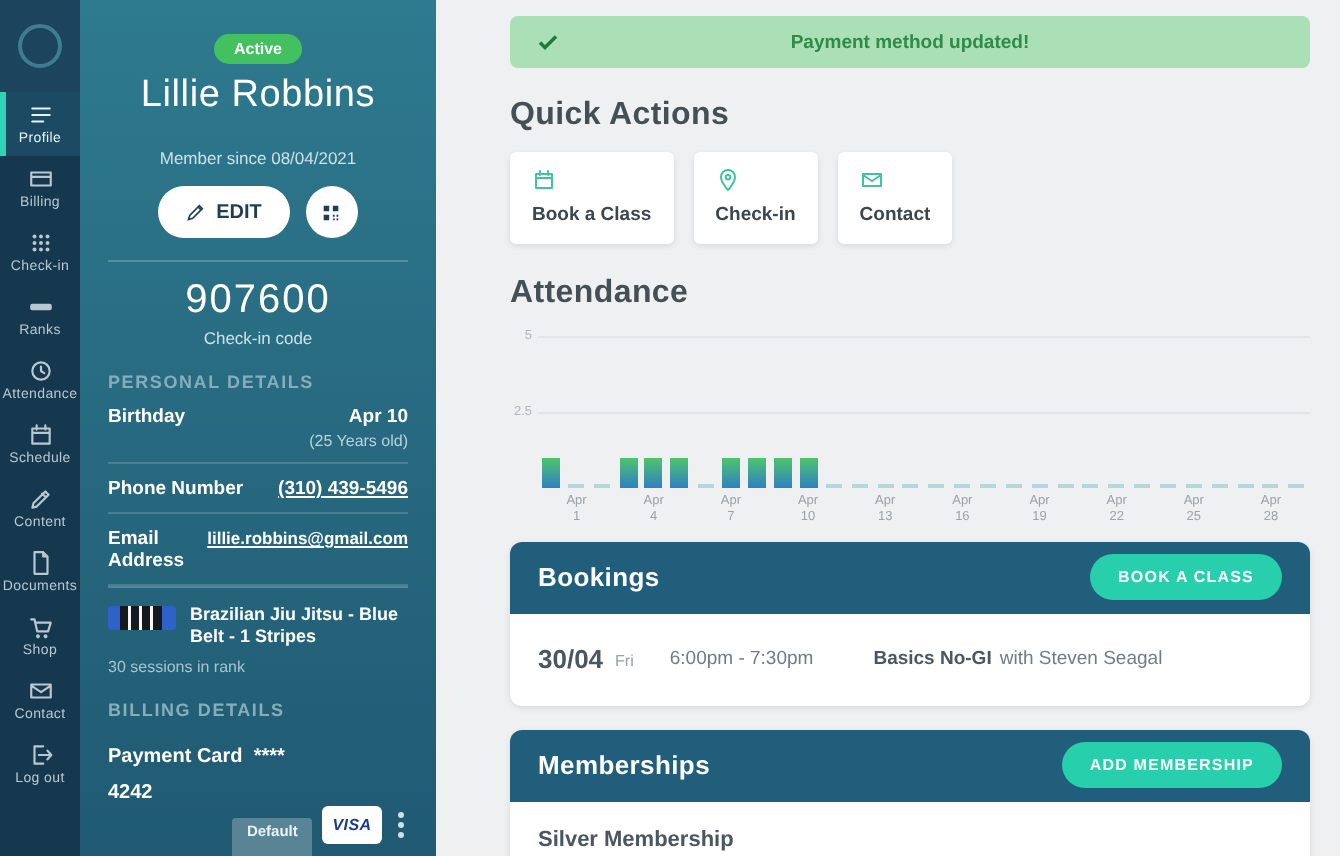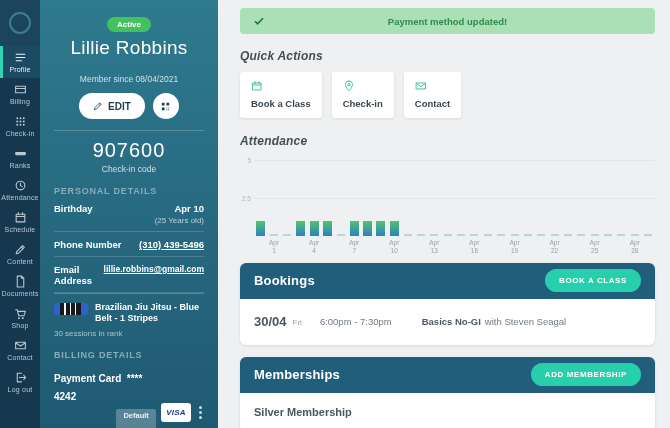--- a/index.html
+++ b/index.html
@@ -50,25 +50,25 @@
   .pay-title { font-size:10px; font-weight:bold; }
   .pay-badges { display:flex; gap:5px; margin-top:5px; }
   .b-exp { background:#1a73c9; color:#fff; font-size:7.5px; font-weight:bold; padding:2px 6px; border-radius:2px;margin-top:35px; }
   .b-def { background:rgba(255,255,255,.25); color:#eaf3f6; font-size:7.5px; font-weight:bold; padding:2px 7px; border-radius:2px; }
   .pay-right { display:flex; align-items:center; gap:6px; }
   .visa { background:#fff; color:#1a3c8f; font-size:8px; font-weight:bold; font-style:italic; width:30px; height:19px; border-radius:3px; display:flex; align-items:center; justify-content:center; letter-spacing:.2px; }
   .kebab { color:#cfe0e6; display:flex; flex-direction:column; gap:2px; cursor:pointer; padding:2px; }
   .kebab i { width:3px; height:3px; border-radius:50%; background:#cfe0e6; display:block; }
 
   
-  .main { flex:1; padding:8px 15px 0 22px; overflow:hidden; }
+  .main { flex:1; padding:8px 15px 0 37px; overflow:hidden; }
   .alert { height:26px; background:#abdfb5; border-radius:4px; display:flex; align-items:center; position:relative; }
   .alert svg { position:absolute; left:13px; width:12px; height:12px; color:#1f7a3c; }
   .alert-text { width:100%; text-align:center; font-size:9.5px; font-weight:bold; color:#2e8b4a; }
-  .h-sec { font-size:12px; font-weight:bold; color:#454f56; letter-spacing:.2px;font-style:italic; }
+  .h-sec { font-size:16px; font-weight:bold; color:#454f56; letter-spacing:.2px; }
   .qa-title { margin-top:15px; }
   .qa-cards { display:flex; gap:10px; margin-top:9px; }
   .qa-card { background:#fff; border-radius:3px; box-shadow:0 1px 3px rgba(0,0,0,.09); padding:8px 11px 9px; min-width:52px; cursor:pointer; }
   .qa-card svg { width:12px; height:12px; color:#3fc3a0; display:block; }
   .qa-label { font-size:9.5px; font-weight:bold; color:#3c464d; margin-top:6px; white-space:nowrap; }
   .att-title { margin-top:16px; }
 
   
   .chart { margin-top:6px; display:flex; }
   .yaxis { width:14px; position:relative; height:82px; flex:0 0 14px; }

